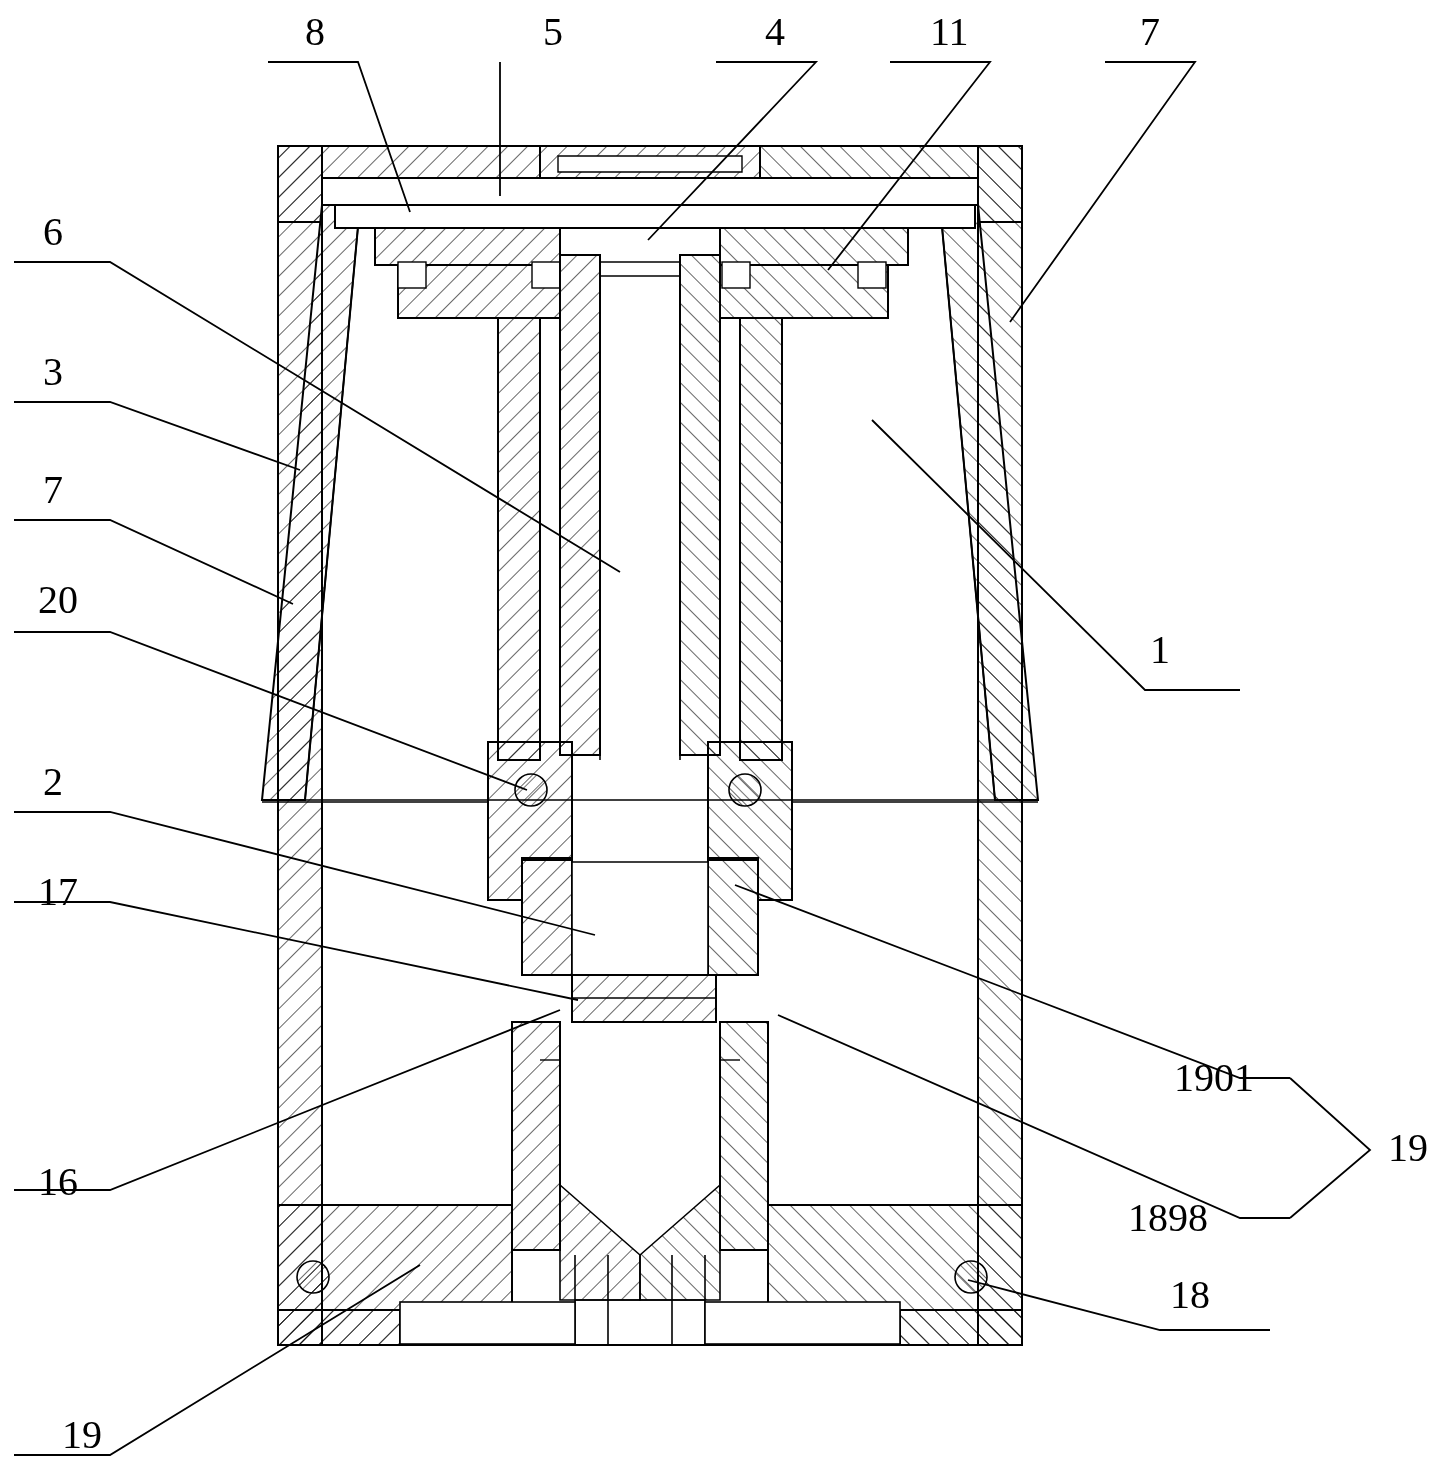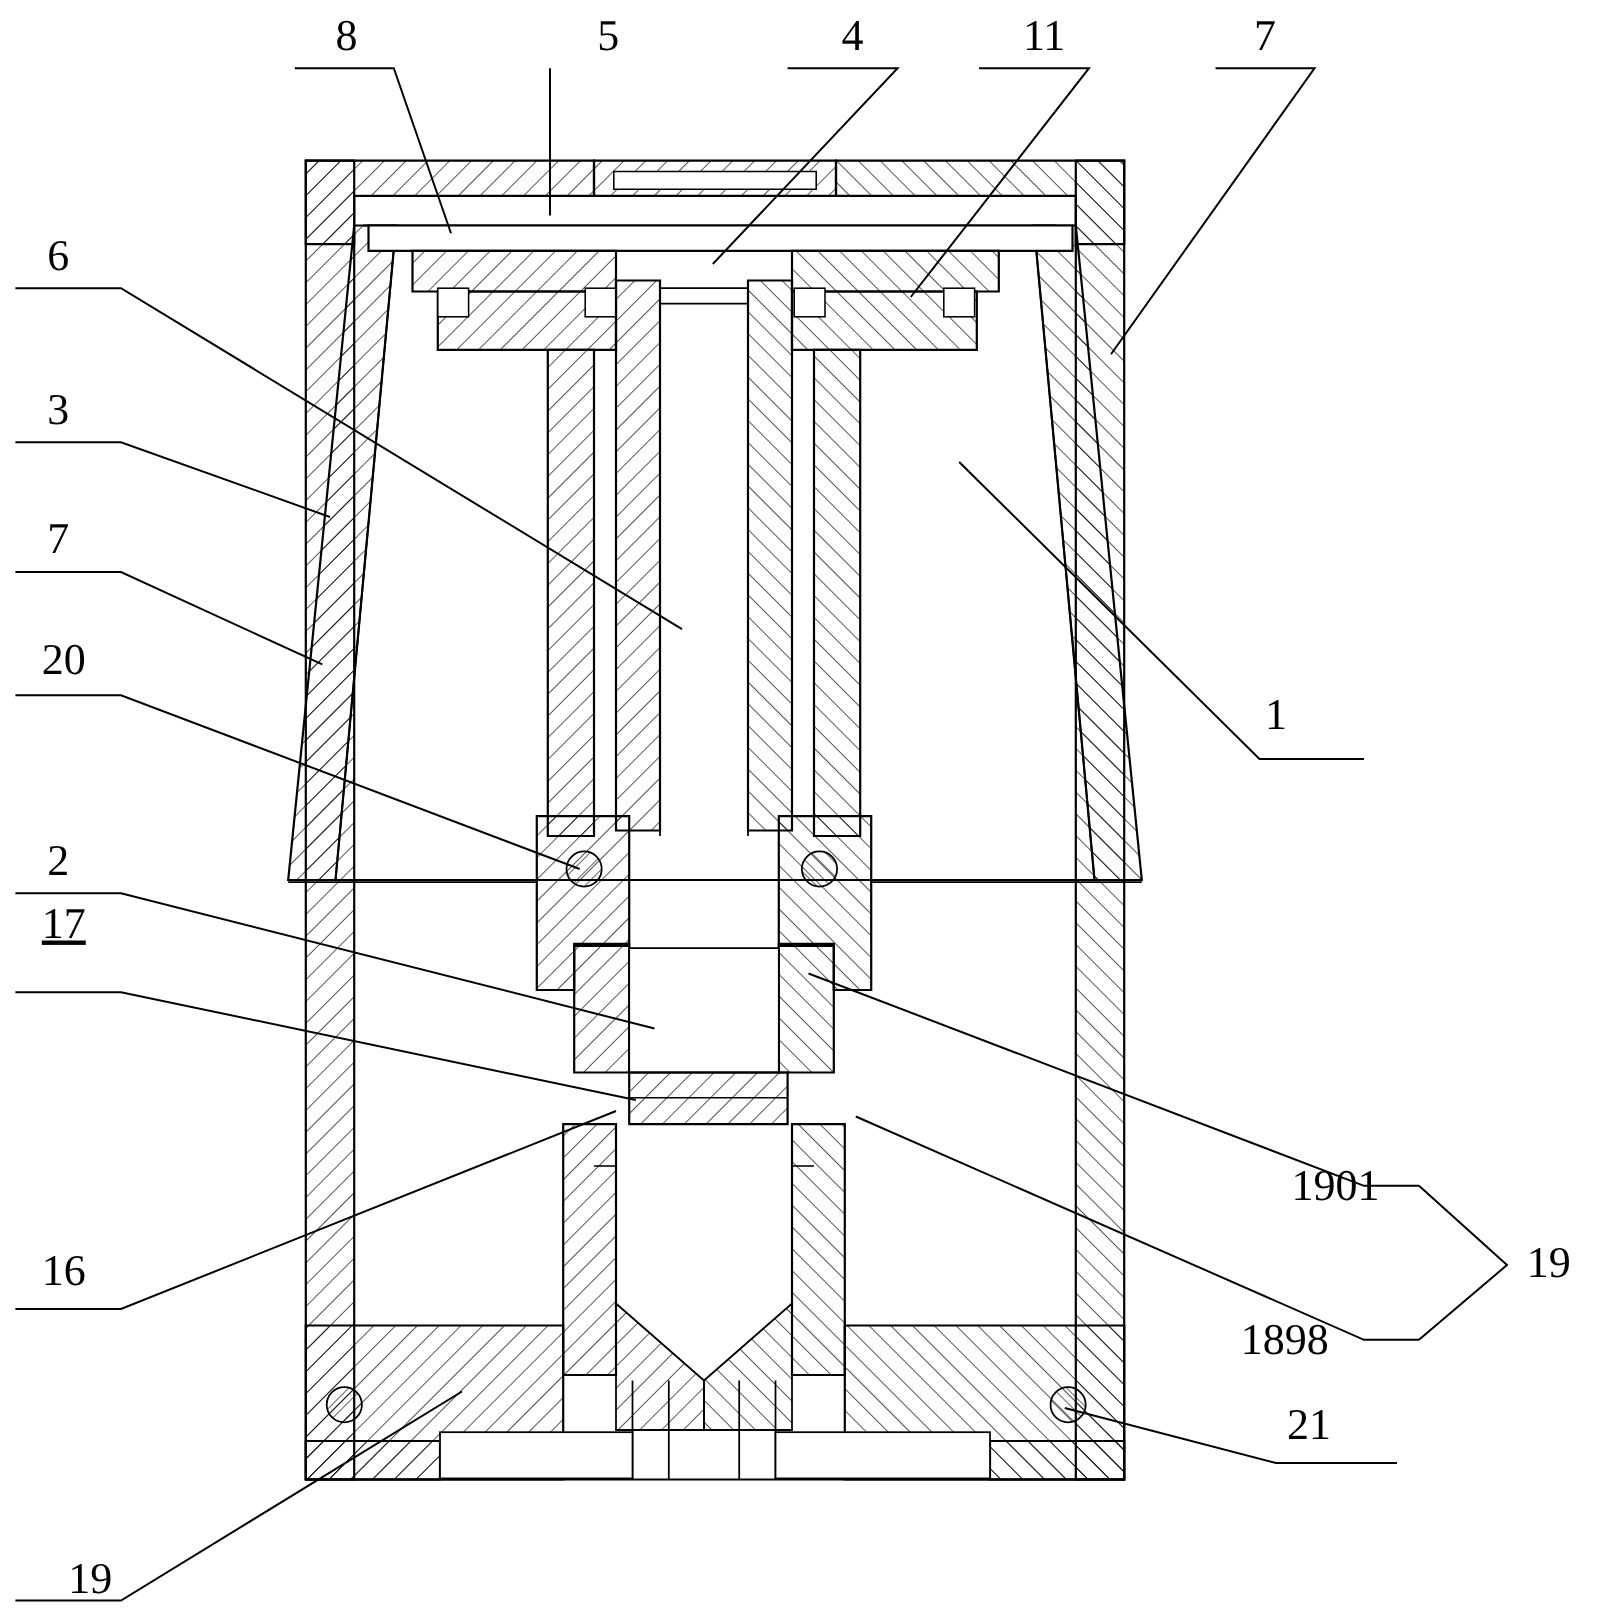--- a/index.html
+++ b/index.html
@@ -174,22 +174,22 @@
   <div class="lbl" style="left:305px;top:12px;">8</div>
   <div class="lbl" style="left:543px;top:12px;">5</div>
   <div class="lbl" style="left:765px;top:12px;">4</div>
   <div class="lbl" style="left:930px;top:12px;font-family:Liberation Serif, serif;">11</div>
   <div class="lbl" style="left:1140px;top:12px;">7</div>
   <div class="lbl" style="left:43px;top:212px;">6</div>
   <div class="lbl" style="left:43px;top:352px;">3</div>
   <div class="lbl" style="left:43px;top:470px;">7</div>
   <div class="lbl" style="left:38px;top:580px;">20</div>
   <div class="lbl" style="left:43px;top:762px;">2</div>
-  <div class="lbl" style="left:38px;top:820px;text-decoration:underline;">17</div>
-  <div class="lbl" style="left:38px;top:1135px;text-align:right;">16</div>
+  <div class="lbl" style="left:38px;top:872px;">17</div>
+  <div class="lbl" style="left:38px;top:1162px;text-align:right;">16</div>
   <div class="lbl" style="left:62px;top:1415px;">19</div>
   <div class="lbl" style="left:1150px;top:630px;">1</div>
   <div class="lbl" style="left:1128px;top:1058px;margin-left:46px;">1901</div>
   <div class="lbl" style="left:1128px;top:1198px;">1898</div>
   <div class="lbl" style="left:1388px;top:1128px;">19</div>
-  <div class="lbl" style="left:1170px;top:1275px;">21</div>
+  <div class="lbl" style="left:1170px;top:1275px;">18</div>
 
 </div>
 
 </body></html>

